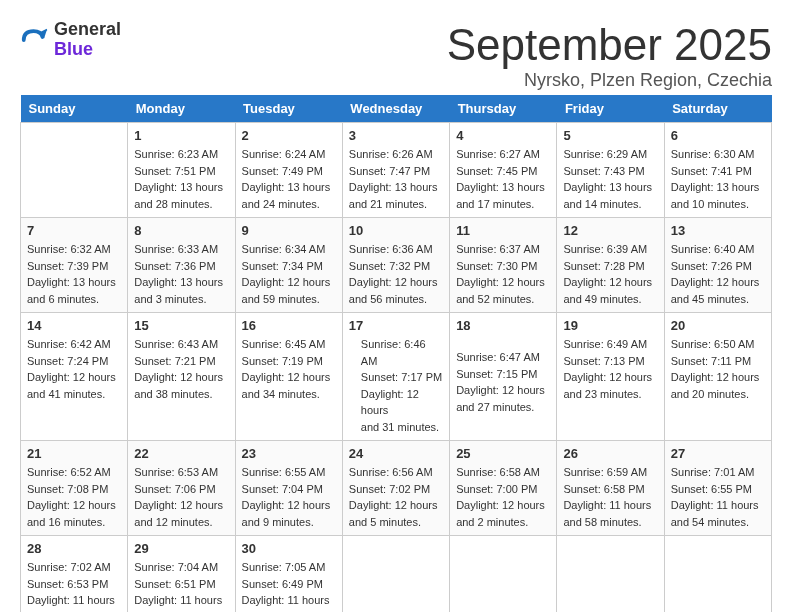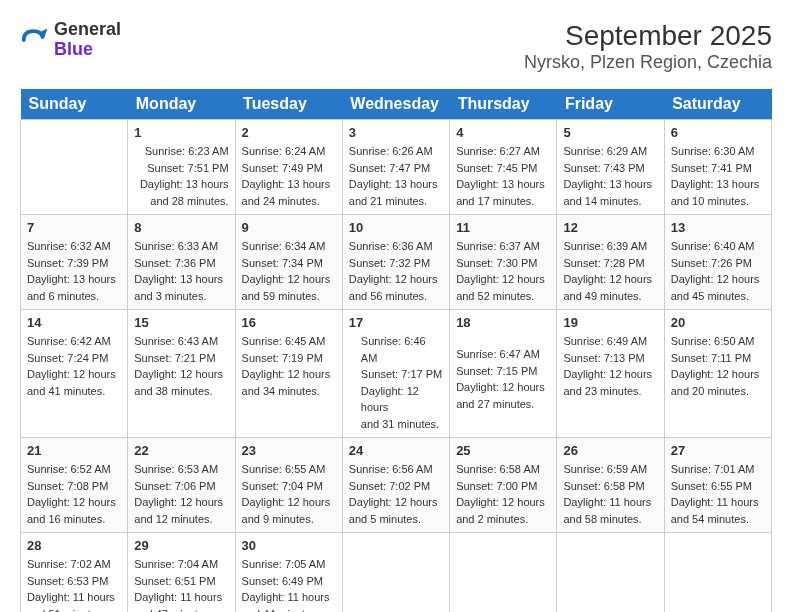--- a/index.html
+++ b/index.html
@@ -7,21 +7,21 @@
       font-family: Arial, sans-serif;
       background: #fff;
       width: 792px;
       min-height: 612px;
       padding: 20px;
     }
     .header {
       display: flex;
       justify-content: space-between;
       align-items: flex-start;
-      margin-bottom: 16px;
+      margin-bottom: 4px;
     }
     .logo {
       display: flex;
       align-items: center;
     }
     .logo-text {
       font-size: 18px;
       font-weight: bold;
       color: #333;
       line-height: 1.1;
@@ -30,39 +30,39 @@
     .logo-icon {
       width: 30px;
       height: 30px;
       margin-right: 4px;
       position: relative;
     }
     .title-block {
       text-align: right;
     }
     .month-title {
-      font-size: 28px;
+      font-size: 44px;
       color: #333;
       font-weight: normal;
     }
     .location {
       font-size: 18px;
       color: #555;
     }
     table {
       width: 100%;
       border-collapse: collapse;
       table-layout: fixed;
     }
     th {
       background-color: #2878c8;
       color: #fff;
       text-align: left;
       padding: 6px 8px;
-      font-size: 16px;
+      font-size: 13px;
       font-weight: bold;
     }
     td {
       border: 1px solid #ccc;
       vertical-align: top;
       padding: 5px 6px;
       font-size: 11px;
       color: #333;
       height: 90px;
     }
@@ -110,21 +110,21 @@
         <th>Thursday</th>
         <th>Friday</th>
         <th>Saturday</th>
       </tr>
   </thead>
   <tbody id="calendar-body">
       <tr>
         <td class="empty-cell"></td>
         <td>
           <span class="day-num">1</span>
-          <div style="white-space: pre-line; line-height: 1.5; text-align: right;">Sunrise: 6:23 AM
+          <div style="white-space: pre-line; line-height: 1.5;">Sunrise: 6:23 AM
 Sunset: 7:51 PM
 Daylight: 13 hours
 and 28 minutes.</div>
         </td>
         <td>
           <span class="day-num">2</span>
           <div style="white-space: pre-line; line-height: 1.5;">Sunrise: 6:24 AM
 Sunset: 7:49 PM
 Daylight: 13 hours
 and 24 minutes.</div>

